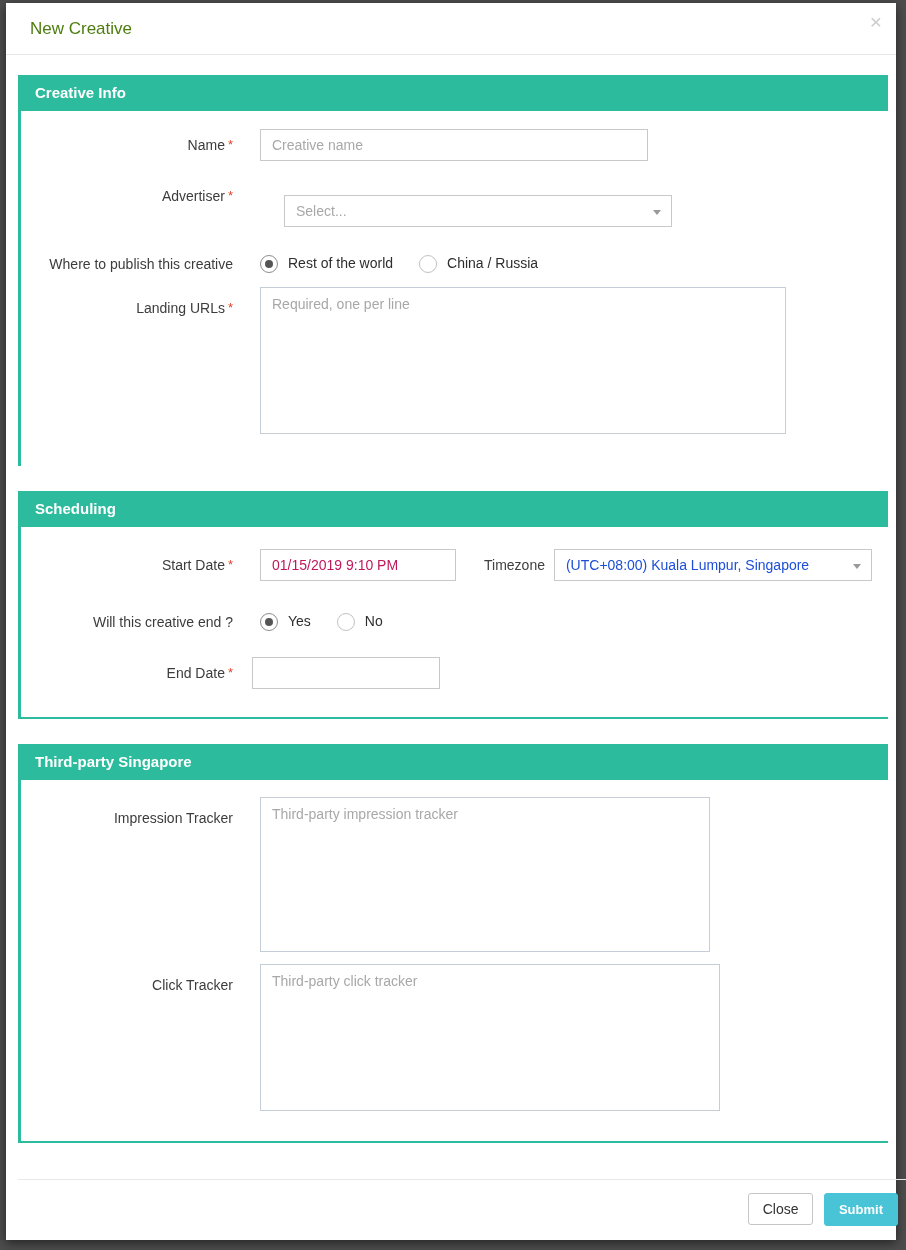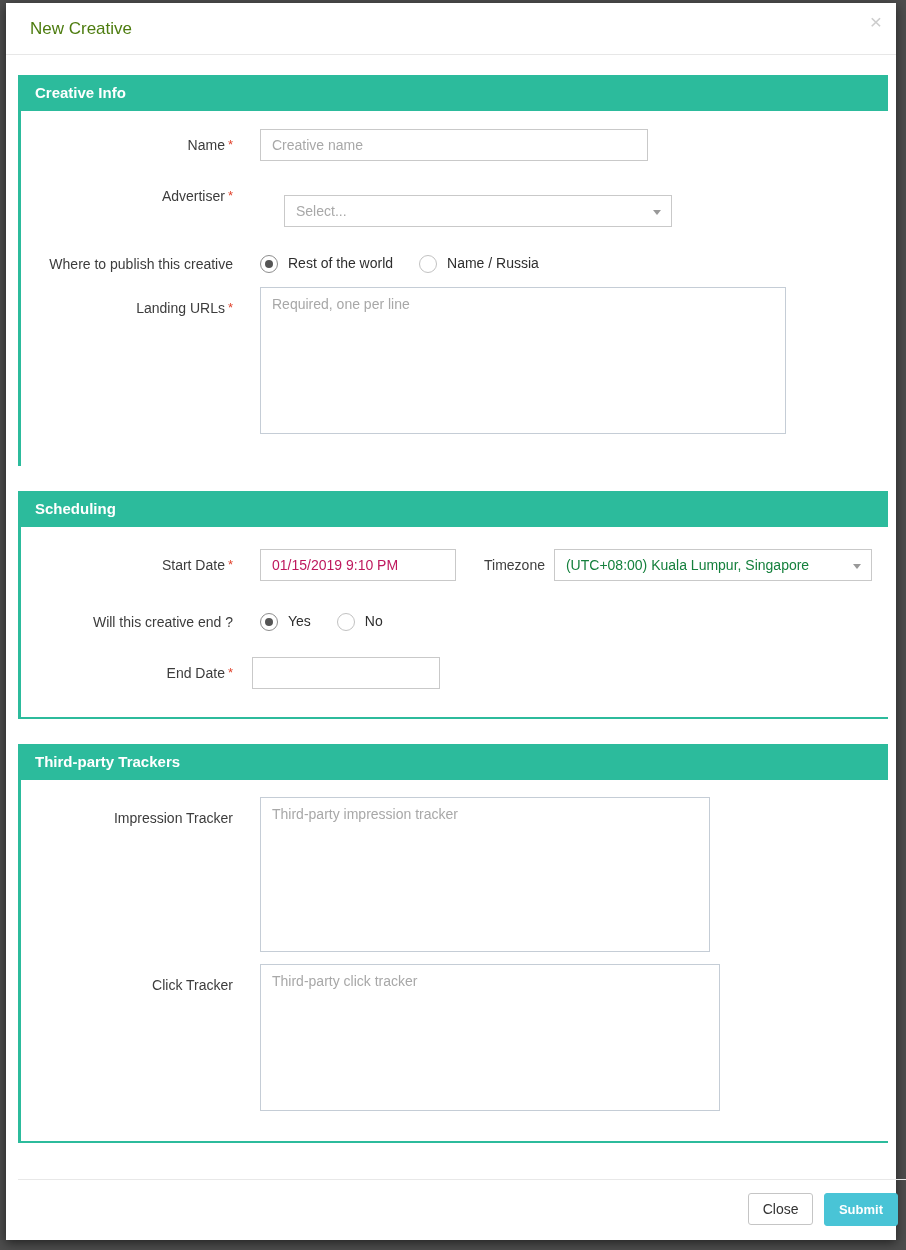--- a/index.html
+++ b/index.html
@@ -59,21 +59,21 @@
     font-family:"Liberation Sans", sans-serif; resize:none; outline:none; display:block;
   }
   .landing-ta { width:526px; height:147px; }
   .impression-ta { width:450px; height:155px; }
   .click-ta { width:460px; height:147px; }
 
   .select {
     position:relative; border:1px solid #c9c9c9; height:32px; line-height:30px;
     padding:0 26px 0 11px; font-size:14px; background:#fff; cursor:pointer;
   }
-  .select .sel-text { color:#15803d; white-space:nowrap; }
+  .select .sel-text { color:#1d4ed8; white-space:nowrap; }
   .select .sel-text.placeholder { color:#a8a8a8; }
   .advertiser-select { width:388px;margin-top:15px; }
   .timezone-select { width:318px; margin-left:9px; }
   .caret {
     position:absolute; right:10px; top:14px; width:0; height:0;
     border-left:4px solid transparent; border-right:4px solid transparent;
     border-top:5px solid #999;
   }
 
   .radio-group { display:flex; align-items:center; padding-top:4px; }
@@ -148,21 +148,21 @@
 
         <div class="row mb14">
           <div class="flabel radio-row-label">Where to publish this creative</div>
           <div class="fcontrol radio-group">
             <span class="radio-option">
               <span class="radio checked"></span>
               <span class="radio-text">Rest of the world</span>
             </span>
             <span class="radio-option">
               <span class="radio"></span>
-              <span class="radio-text">Name / Russia</span>
+              <span class="radio-text">China / Russia</span>
             </span>
           </div>
         </div>
 
         <div class="row">
           <div class="flabel ta-label"><span>Landing URLs</span><span class="req">*</span></div>
           <div class="fcontrol">
             <textarea class="landing-ta" placeholder="Required, one per line" style=""></textarea>
           </div>
         </div>
@@ -204,21 +204,21 @@
           <div class="flabel"><span>End Date</span><span class="req">*</span></div>
           <div class="fcontrol tight">
             <input type="text" class="end-date-input" value="" style="">
           </div>
         </div>
 
       </div>
     </div>
 
     <div class="section bottom-bordered">
-      <div class="section-header">Third-party Trackers</div>
+      <div class="section-header">Third-party Singapore</div>
       <div class="section-body sec-body-3">
 
         <div class="row mb18">
           <div class="flabel ta-label">Impression Tracker</div>
           <div class="fcontrol">
             <textarea class="impression-ta" placeholder="Third-party impression tracker" style=""></textarea>
           </div>
         </div>
 
         <div class="row">

